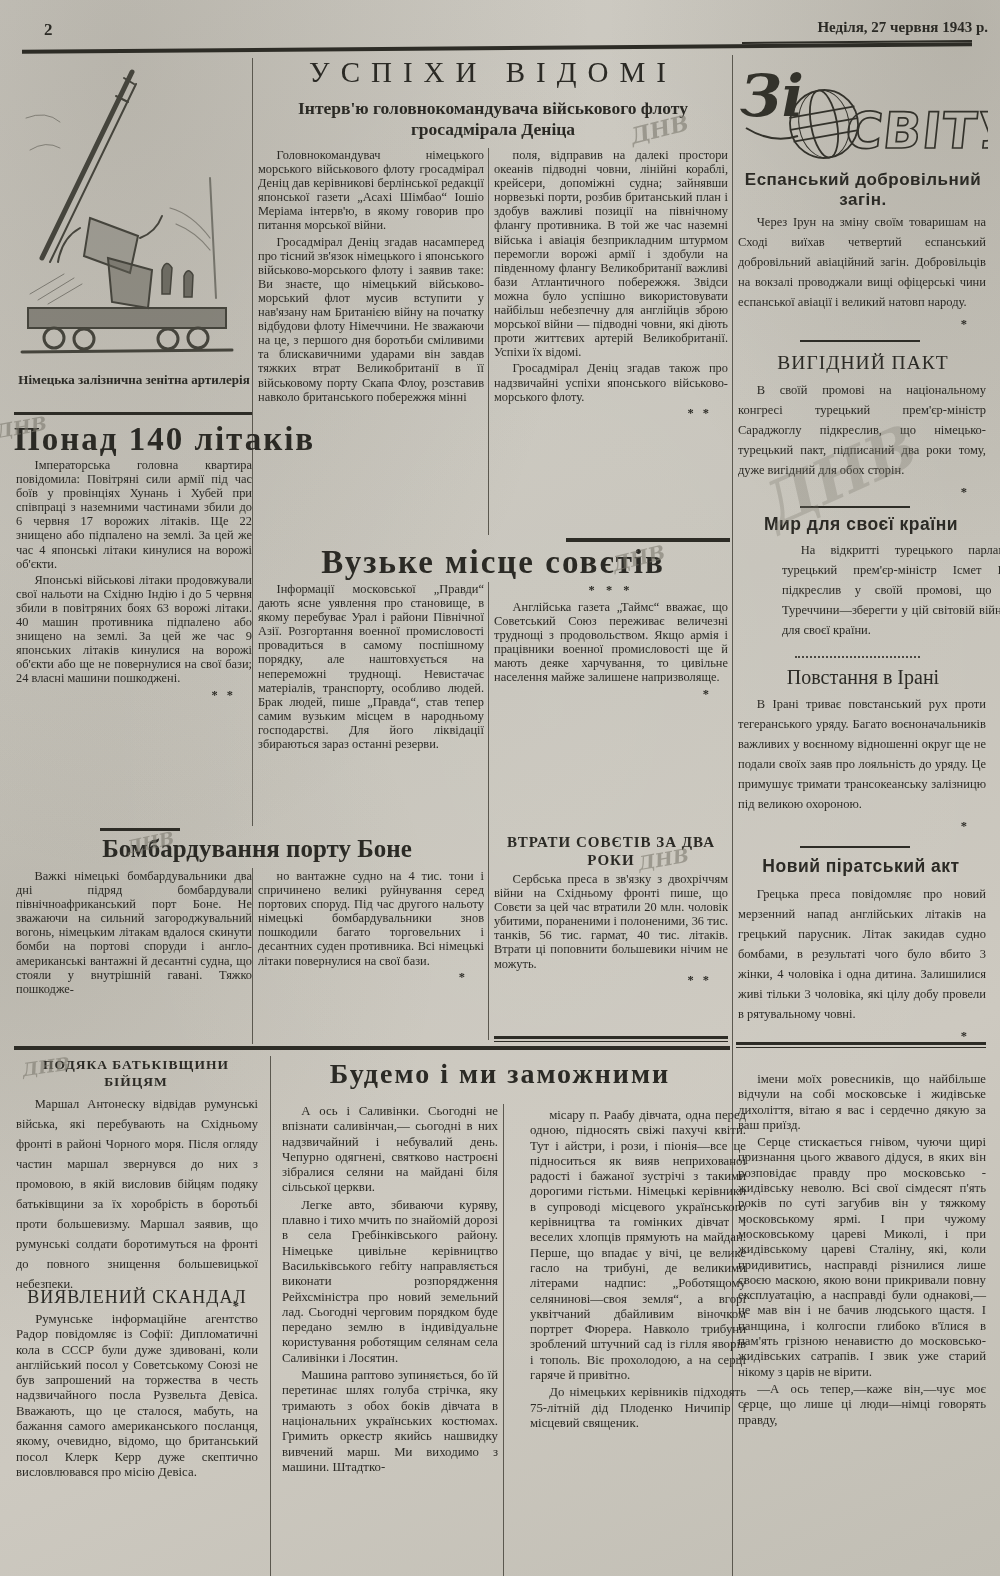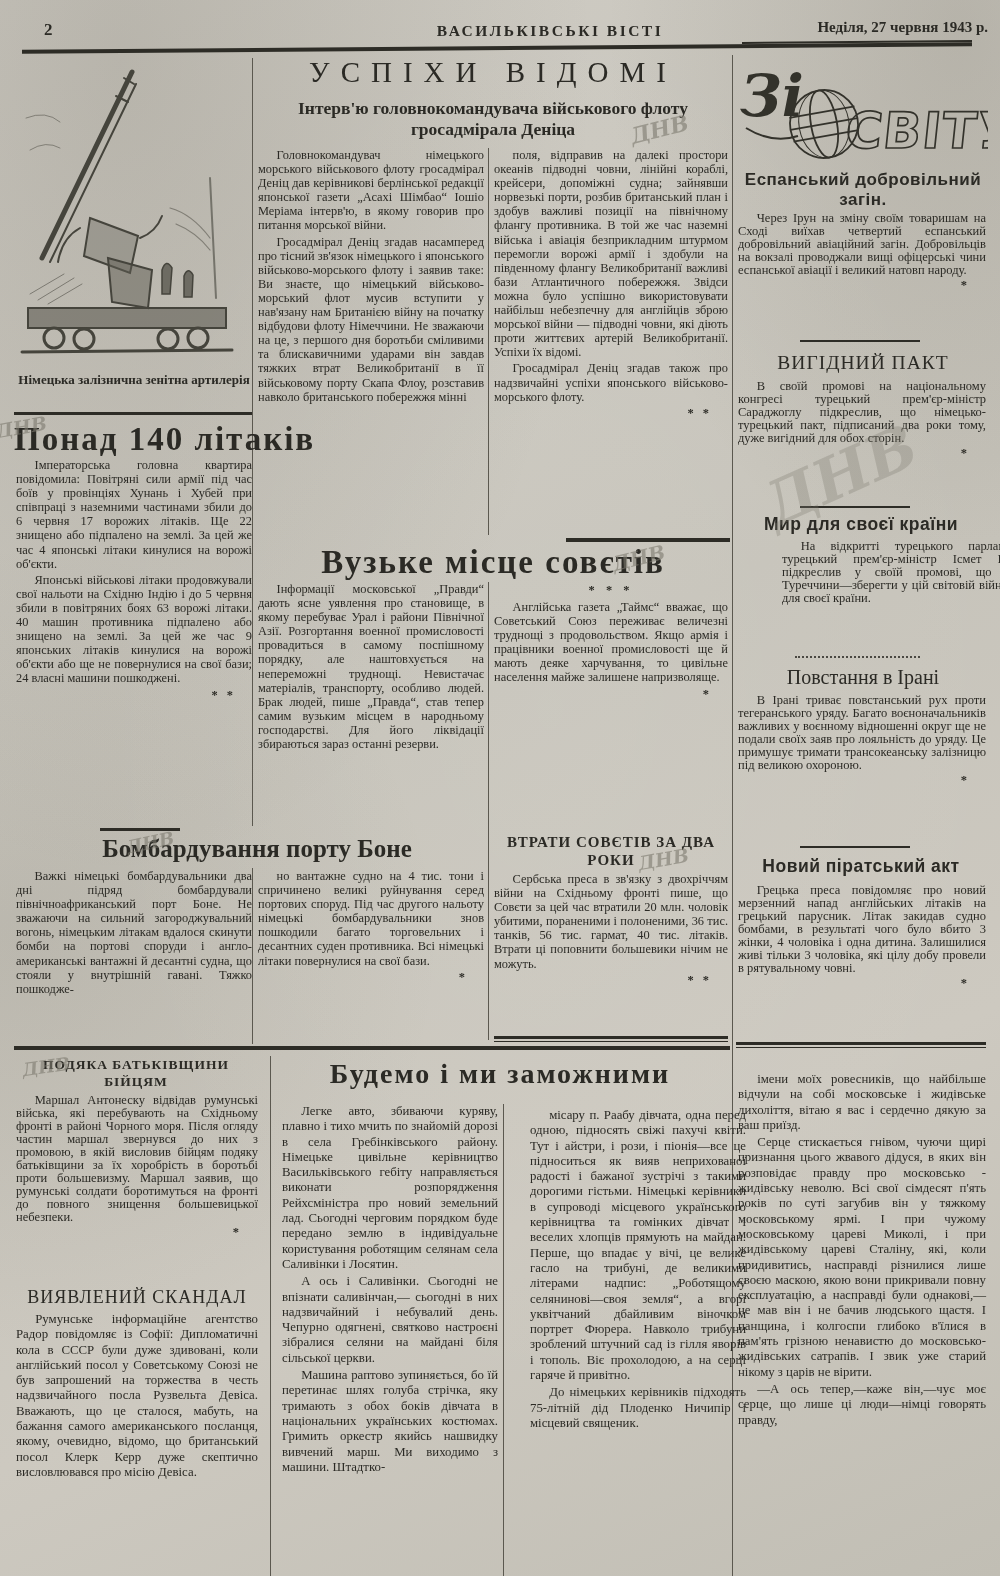--- a/index.html
+++ b/index.html
@@ -10,21 +10,21 @@
       radial-gradient(ellipse at 96% 2%, rgba(90,85,72,.18), transparent 26%),
       radial-gradient(ellipse at 55% 45%, rgba(255,255,248,.08), transparent 60%),
       radial-gradient(ellipse at 3% 60%, rgba(100,95,82,.12), transparent 30%),
       linear-gradient(155deg,#cfccc4,#c6c3ba 45%,#cdc9c0 72%,#c1beb4);
     font-family:"Liberation Serif","DejaVu Serif",serif;color:#2b2a25;
   }
   .abs{position:absolute;}
   
   .dense p,.mid p,.loose p{margin:0 0 2px 0;text-indent:1.5em;text-align:justify;}
   .dense p{font-size:12.4px;line-height:14.1px;}
-  .mid p{font-size:12.5px;line-height:13px;}
+  .mid p{font-size:12.5px;line-height:20px;}
   .loose p{font-size:12.8px;line-height:15.3px;}
   p.endmark{text-indent:0;text-align:right;font-weight:bold;letter-spacing:3px;padding-right:16px;}
   p.sep{text-indent:0;text-align:center;font-weight:bold;letter-spacing:4px;line-height:16px;}
   
   .main-title{font-size:29px;letter-spacing:11px;text-align:center;font-weight:500;white-space:nowrap;}
   .sub-title{font-size:17.5px;font-weight:bold;text-align:center;line-height:21px;}
   .h-big{font-size:25px;font-weight:bold;text-align:center;}
   .h-big-sp{font-size:33px;font-weight:bold;text-align:center;letter-spacing:2px;white-space:nowrap;}
   .h-caps-sm{font-size:13.5px;font-weight:bold;text-align:center;line-height:17px;letter-spacing:1px;}
   .h-serif-caps{font-size:19.5px;font-weight:500;text-align:center;letter-spacing:1px;white-space:nowrap;}
@@ -38,21 +38,20 @@
   
   .pencil{font-family:"DejaVu Serif",serif;font-style:italic;color:#7d7a6f;opacity:.6;font-weight:bold;}
   .pagehead{font-weight:bold;}
 </style>
 </head>
 <body>
 
 <div class="page">
 
   <div class="abs pagehead" style="left:44px;top:20px;width:40px;font-size:17px;">2</div>
-  <div class="abs pagehead" style="left:300px;top:22px;width:500px;text-align:center;font-size:15.5px;letter-spacing:2.5px;">ВАСИЛЬКІВСЬКІ ВІСТІ</div>
   <div class="abs pagehead" style="left:740px;top:19px;width:248px;text-align:right;font-size:15px;padding-right:4px;">Неділя, 27 червня 1943 р.</div>
   <div class="abs hrule" style="left:22px;top:46px;width:950px;height:4px;transform:rotate(-0.45deg);"></div>
   <div class="abs hrule" style="left:742px;top:41px;width:230px;height:2px;transform:rotate(-0.45deg);"></div>
 
   <div class="abs vrule" style="left:252px;top:58px;height:768px;"></div>
   <div class="abs vrule" style="left:252px;top:868px;height:176px;"></div>
   <div class="abs vrule" style="left:488px;top:148px;height:387px;"></div>
   <div class="abs vrule" style="left:488px;top:582px;height:458px;"></div>
   <div class="abs vrule" style="left:732px;top:55px;height:1521px;"></div>
   <div class="abs vrule" style="left:270px;top:1056px;height:520px;"></div>
@@ -218,22 +217,22 @@
   <section>
     <div class="abs h-serif-caps" style="left:16px;top:1287px;width:242px;font-size:18px;">ВИЯВЛЕНИЙ СКАНДАЛ</div>
     <div class="abs loose" style="left:16px;top:1312px;width:242px;">
       <p>Румунське інформаційне агентство Радор повідомляє із Софії: Дипломатичні кола в СССР були дуже здивовані, коли англійський посол у Советському Союзі не був запрошений на торжества в честь надзвичайного посла Рузвельта Девіса. Вважають, що це сталося, мабуть, на бажання самого американського посланця, якому, очевидно, відомо, що британський посол Клерк Керр дуже скептично висловлювався про місію Девіса.</p>
     </div>
   </section>
 
   <section>
     <div class="abs h-big-sp" style="left:290px;top:1058px;width:420px;font-size:28px;">Будемо і ми заможними</div>
     <div class="abs loose" style="left:282px;top:1104px;width:216px;">
+      <p>А ось і Саливінки. Сьогодні не впізнати саливінчан,— сьогодні в них надзвичайний і небувалий день. Чепурно одягнені, святково настроєні зібралися селяни на майдані біля сільської церкви.</p>
       <p>Легке авто, збиваючи куряву, плавно і тихо мчить по знайомій дорозі в села Гребінківського району. Німецьке цивільне керівництво Васильківського гебіту направляється виконати розпорядження Рейхсміністра про новий земельний лад. Сьогодні черговим порядком буде передано землю в індивідуальне користування роботящим селянам села Саливінки і Лосятин.</p>
-      <p>А ось і Саливінки. Сьогодні не впізнати саливінчан,— сьогодні в них надзвичайний і небувалий день. Чепурно одягнені, святково настроєні зібралися селяни на майдані біля сільської церкви.</p>
       <p>Машина раптово зупиняється, бо їй перетинає шлях голуба стрічка, яку тримають з обох боків дівчата в національних українських костюмах. Гримить оркестр якийсь нашвидку вивчений марш. Ми виходимо з машини. Штадтко-</p>
     </div>
     <div class="abs loose" style="left:510px;top:1108px;width:216px;margin-left:20px;">
       <p>місару п. Раабу дівчата, одна перед одною, підносять свіжі пахучі квіти. Тут і айстри, і рози, і піонія—все це підноситься як вияв неприхованої радості і бажаної зустрічі з такими дорогими гістьми. Німецькі керівники в супроводі місцевого українського керівництва та гомінких дівчат і веселих хлопців прямують на майдан. Перше, що впадає у вічі, це велике гасло на трибуні, де великими літерами надпис: „Роботящому селянинові—своя земля“, а вгорі уквітчаний дбайливим віночком портрет Фюрера. Навколо трибуни зроблений штучний сад із гілля яворів і тополь. Віє прохолодою, а на серці гаряче й привітно.</p>
       <p>До німецьких керівників підходять 75-літній дід Плоденко Ничипір і місцевий священик.</p>
     </div>
     <div class="abs loose" style="left:738px;top:1072px;width:248px;">
       <p>імени моїх ровесників, що найбільше відчули на собі московське і жидівське лихоліття, вітаю я вас і сердечно дякую за ваш приїзд.</p>
       <p>Серце стискається гнівом, чуючи щирі признання цього жвавого дідуся, в яких він розповідає правду про московсько - жидівську неволю. Всі свої сімдесят п'ять років по суті загубив він у тяжкому московському ярмі. І при чужому московському цареві Миколі, і при жидівському цареві Сталіну, які, коли придивитись, насправді різнилися лише своєю маскою, якою вони прикривали повну експлуатацію, а насправді були однакові,—не мав він і не бачив людського щастя. І панщина, і колгоспи глибоко в'їлися в пам'ять грізною ненавистю до московсько-жидівських сатрапів. І звик уже старий нікому з царів не вірити.</p>
       <p>—А ось тепер,—каже він,—чує моє серце, що лише ці люди—німці говорять правду,</p>

